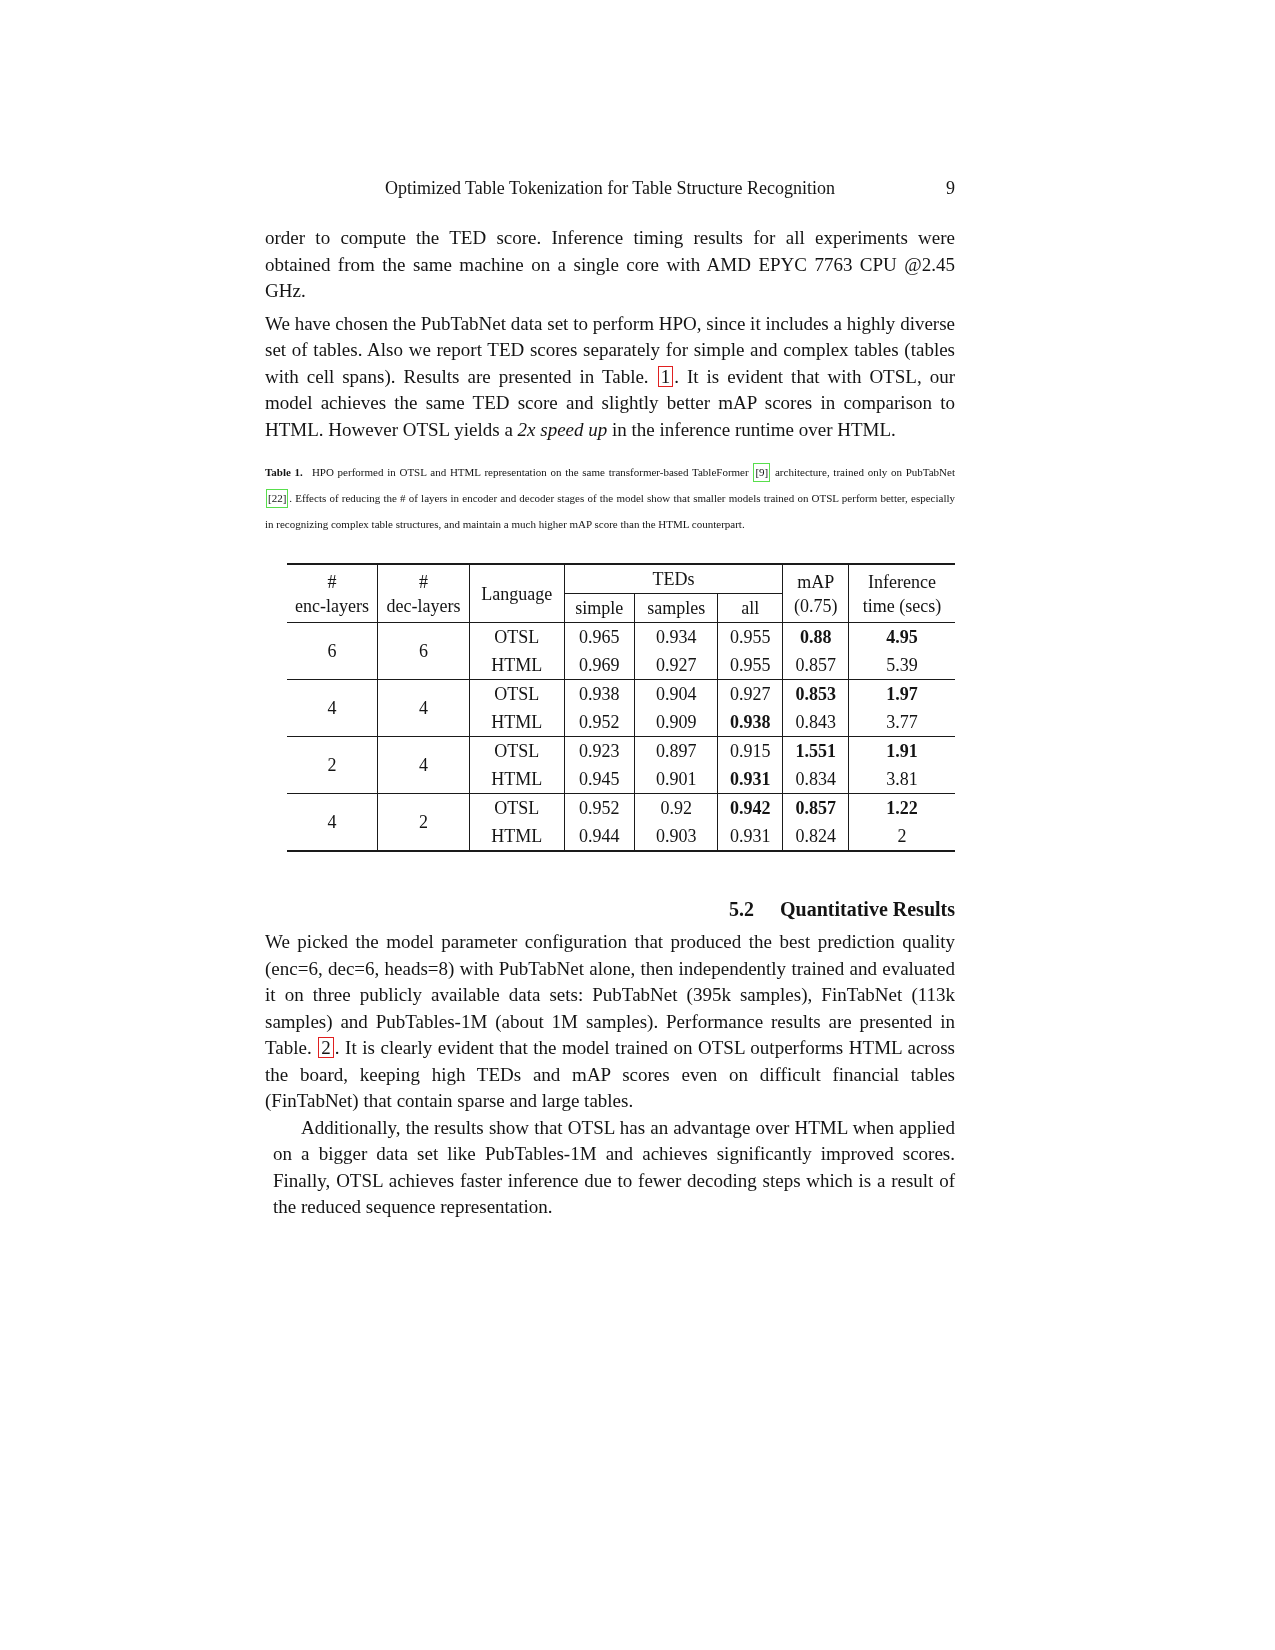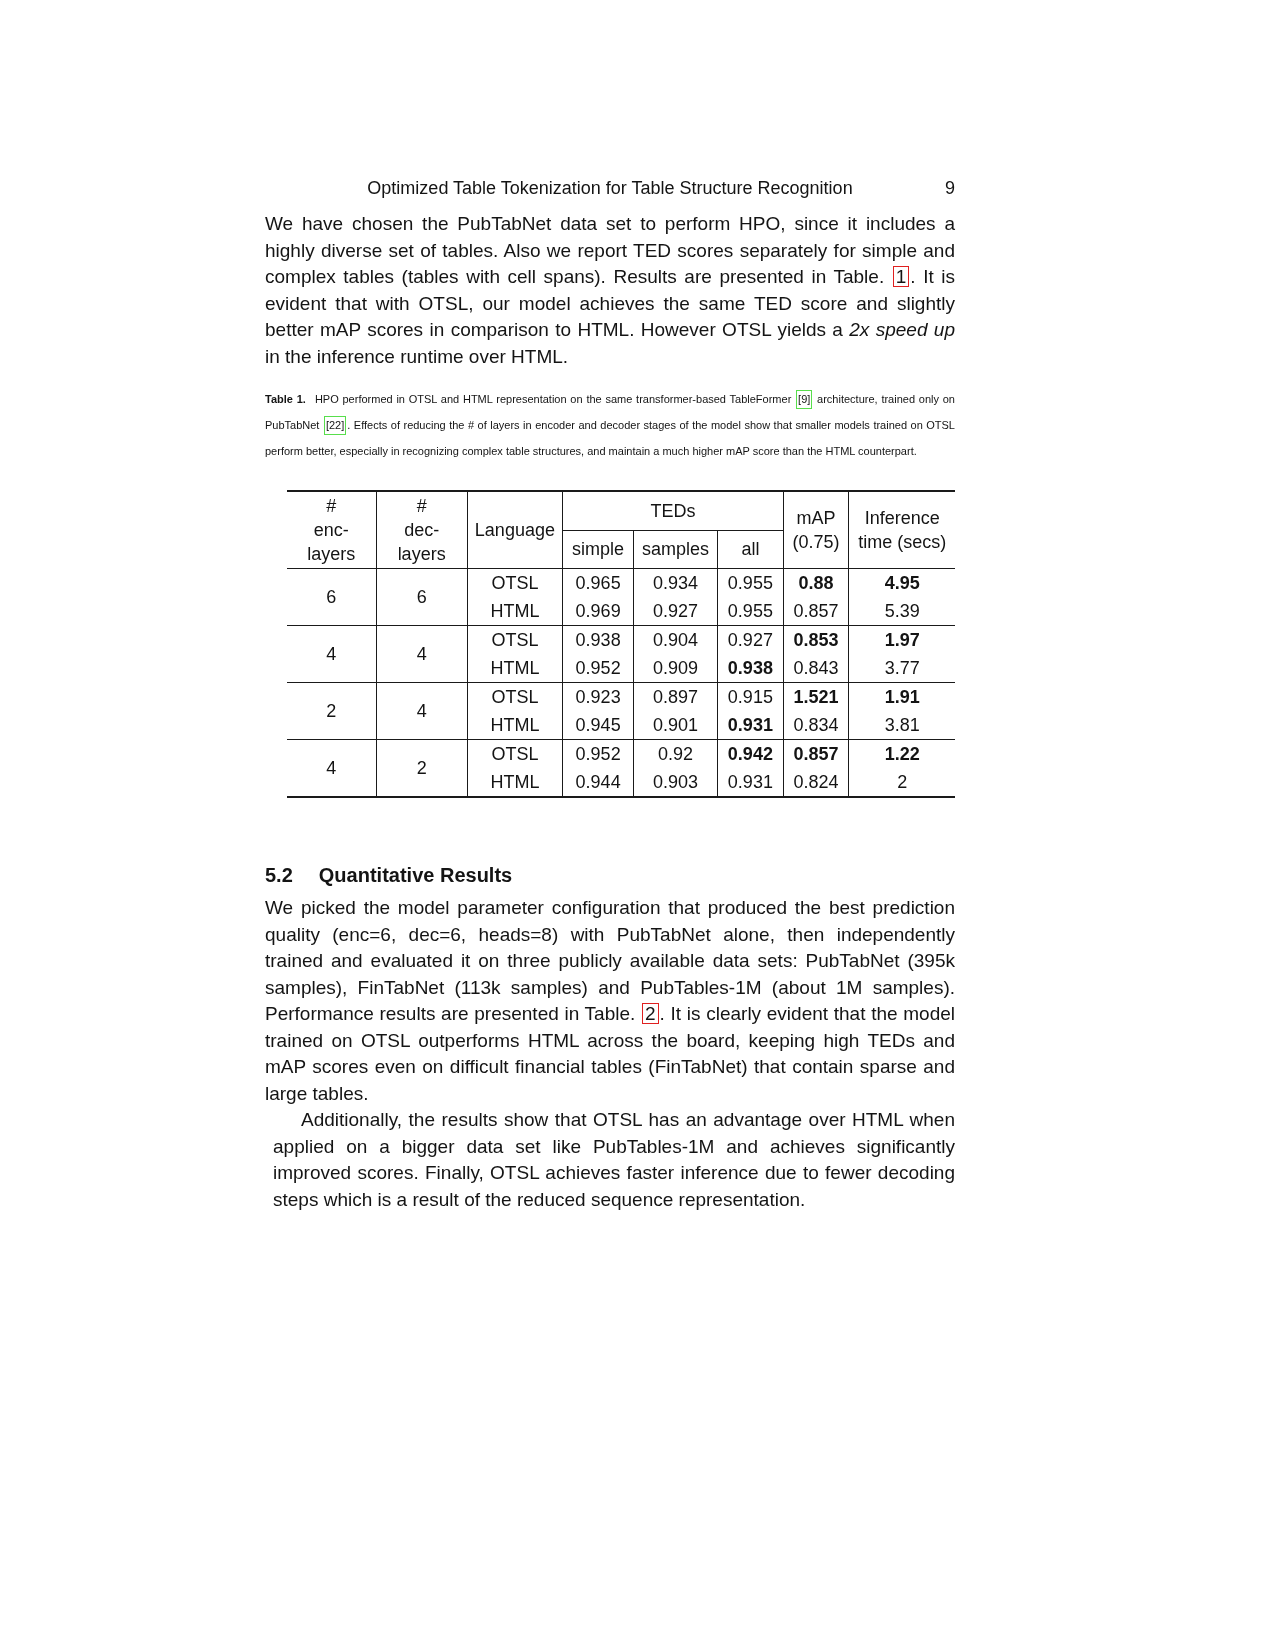--- a/index.html
+++ b/index.html
@@ -1,21 +1,21 @@
 <!DOCTYPE html>
 <html><head>
 <meta charset="utf-8">
 <style>
   html, body { margin: 0; padding: 0; background: #ffffff; }
   .page {
     position: relative;
     width: 1275px;
     height: 1650px;
     background: #ffffff;
-    font-family: Liberation Sans, sans-serif;
+    font-family: Liberation Serif, serif;
     color: #141414;
     overflow: hidden;
   }
   .content {
     position: absolute;
     left: 265px;
     top: 178px;
     width: 690px;
   }
   .running-head {
@@ -85,34 +85,35 @@
     font-weight: normal;
     line-height: 24px;
   }
   .paper-table tr > *:first-child { border-left: none; }
   .paper-table tr > *:last-child { border-right: none; }
   .paper-table thead th { border-bottom: 1px solid #1a1a1a; }
   .paper-table tbody tr.g-end td,
   .paper-table tbody td.span-cell { border-bottom: 1px solid #1a1a1a; }
   .paper-table td.b { font-weight: bold; }
 
-  .h52 { margin-top: 64px; }
+  .h52 { margin-top: 44px; text-align: right; }
   .para-indent { text-indent: 28px; margin-left: 8px; }
 </style>
 </head>
 <body>
 
 <div class="page">
   <div class="content">
 
     <div class="running-head">
       <span class="running-title">Optimized Table Tokenization for Table Structure Recognition</span>
       <span class="page-number">9</span>
     </div>
 
+    <p class="para para-intro"><span>order to compute the TED score. Inference timing results for all experiments were obtained from the same machine on a single core with AMD EPYC 7763 CPU @2.45 GHz.</span></p>
 
 
     <p class="para para-body"><span>We have chosen the PubTabNet data set to perform HPO, since it includes a highly diverse set of tables. Also we report TED scores separately for simple and complex tables (tables with cell spans). Results are presented in Table. </span><span class="seg-ref-red" style="border-color: rgb(224, 32, 32);">1</span><span>. It is evident that with OTSL, our model achieves the same TED score and slightly better mAP scores in comparison to HTML. However OTSL yields a </span><span class="seg-italic">2x speed up</span><span> in the inference runtime over HTML.</span></p>
 
     <p class="caption"><span class="seg-bold-label">Table 1.</span><span>HPO performed in OTSL and HTML representation on the same transformer-based TableFormer </span><span class="seg-ref-green" style="border-color: rgb(88, 222, 76);">[9]</span><span> architecture, trained only on PubTabNet </span><span class="seg-ref-green" style="border-color: rgb(88, 222, 76);">[22]</span><span>. Effects of reducing the # of layers in encoder and decoder stages of the model show that smaller models trained on OTSL perform better, especially in recognizing complex table structures, and maintain a much higher mAP score than the HTML counterpart.</span></p>
 
     <div class="table-wrap">
       <table class="paper-table">
         <colgroup>
           <col style="width:98px">
@@ -192,21 +193,21 @@
               <td>0.843</td>
               <td>3.77</td>
             </tr>
             <tr>
               <td rowspan="2" class="span-cell">2</td>
               <td rowspan="2" class="span-cell">4</td>
               <td>OTSL</td>
               <td>0.923</td>
               <td>0.897</td>
               <td>0.915</td>
-              <td class="b">1.521</td>
+              <td class="b">1.551</td>
               <td class="b">1.91</td>
             </tr>
             <tr class="g-end">
               <td>HTML</td>
               <td>0.945</td>
               <td>0.901</td>
               <td class="b">0.931</td>
               <td>0.834</td>
               <td>3.81</td>
             </tr>

